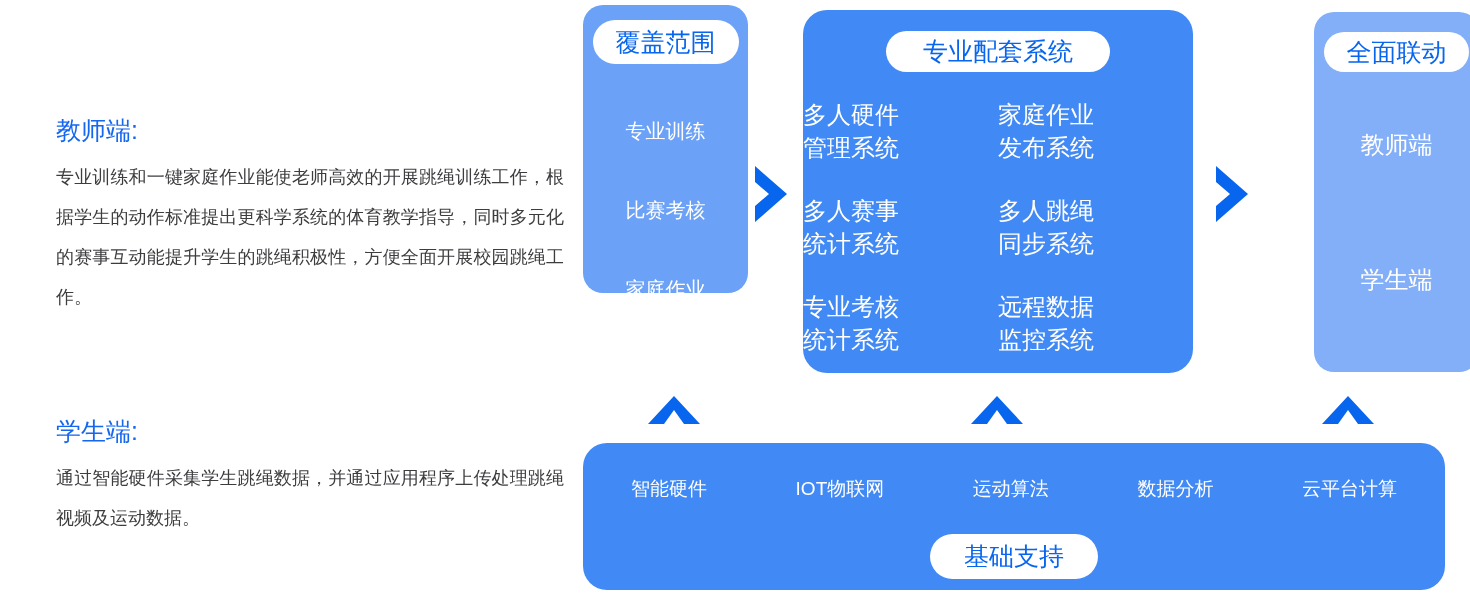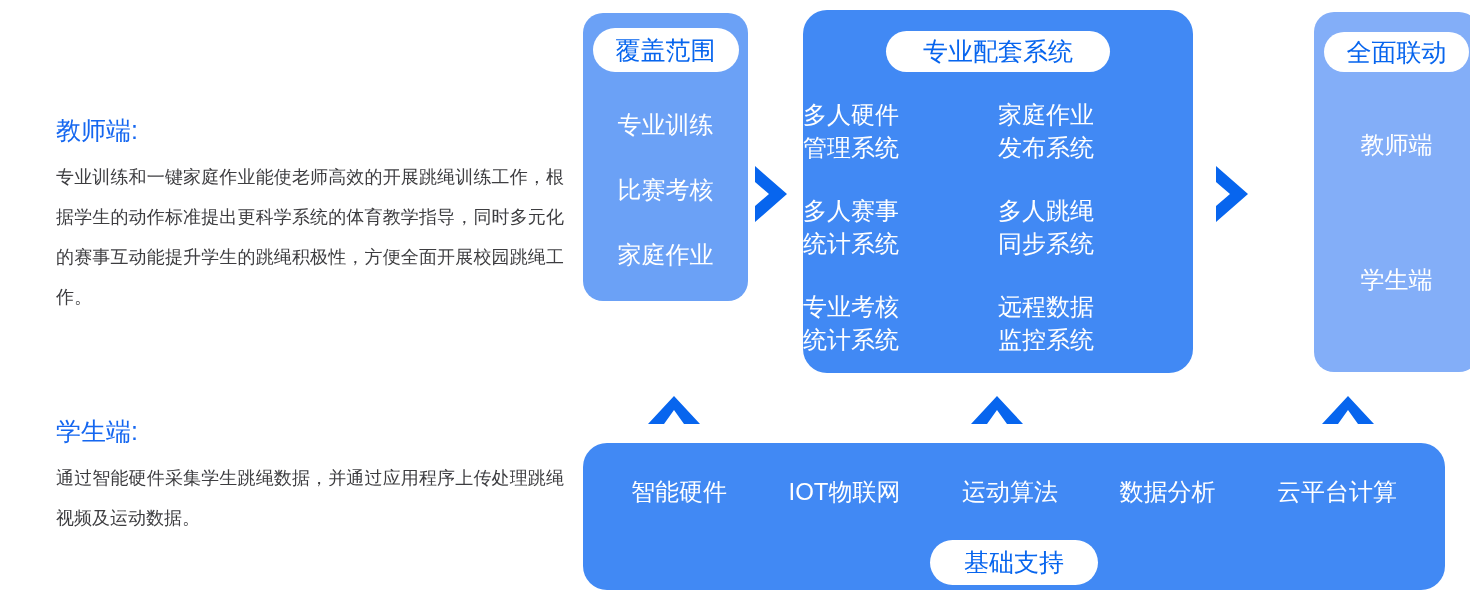--- a/index.html
+++ b/index.html
@@ -27,26 +27,26 @@
   
   .pill{
     display:flex;align-items:center;justify-content:center;
     background:#ffffff;border-radius:24px;
     color:var(--accent-blue,#0765EE);
     font-size:25px;font-weight:500;
     margin:0 auto;
   }
   .flow-box{position:absolute;border-radius:20px;}
   .box-coverage{
-    left:583px;top:13px;width:165px;height:288px;
+    left:583px;top:5px;width:165px;height:288px;
     background:var(--light-box,#6BA1F6);
   }
   .box-coverage .pill{width:146px;height:44px;margin-top:15px;}
   .box-coverage .cov-item{
-    color:#ffffff;font-size:24px;text-align:center;margin-top:41px;line-height:24px;
+    color:#ffffff;font-size:20px;text-align:center;margin-top:55px;line-height:24px;
   }
   .box-systems{
     left:803px;top:10px;width:390px;height:363px;
     background:var(--dark-box,#4189F4);border-radius:24px;
   }
   .box-systems .pill{width:224px;height:41px;margin-top:21px;font-family:Liberation Mono, monospace;}
   .sys-rows{margin-top:26px;}
   .sys-row{display:flex;margin-bottom:30px;}
   .sys-item{
     width:196px;color:#ffffff;font-size:24px;line-height:33px;
@@ -64,21 +64,21 @@
 
   
   .foundation-bar{
     position:absolute;left:583px;top:443px;width:862px;height:147px;
     background:var(--dark-box,#4189F4);border-radius:24px;
   }
   .foundation-items{
     display:flex;justify-content:space-between;
     padding:33px 48px 0 48px;
   }
-  .foundation-item{color:#ffffff;font-size:24px;white-space:nowrap;}
+  .foundation-item{color:#ffffff;font-size:19px;white-space:nowrap;}
   .foundation-bar .pill{width:168px;height:45px;margin-top:32px;border-radius:23px;}
 
   
   .arrow{position:absolute;line-height:0;}
   .arrow svg{display:block;}
   .arrow-right-1{left:755px;top:166px;}
   .arrow-right-2{left:1216px;top:166px;}
   .arrow-up-1{left:648px;top:396px;}
   .arrow-up-2{left:971px;top:396px;}
   .arrow-up-3{left:1322px;top:396px;}

